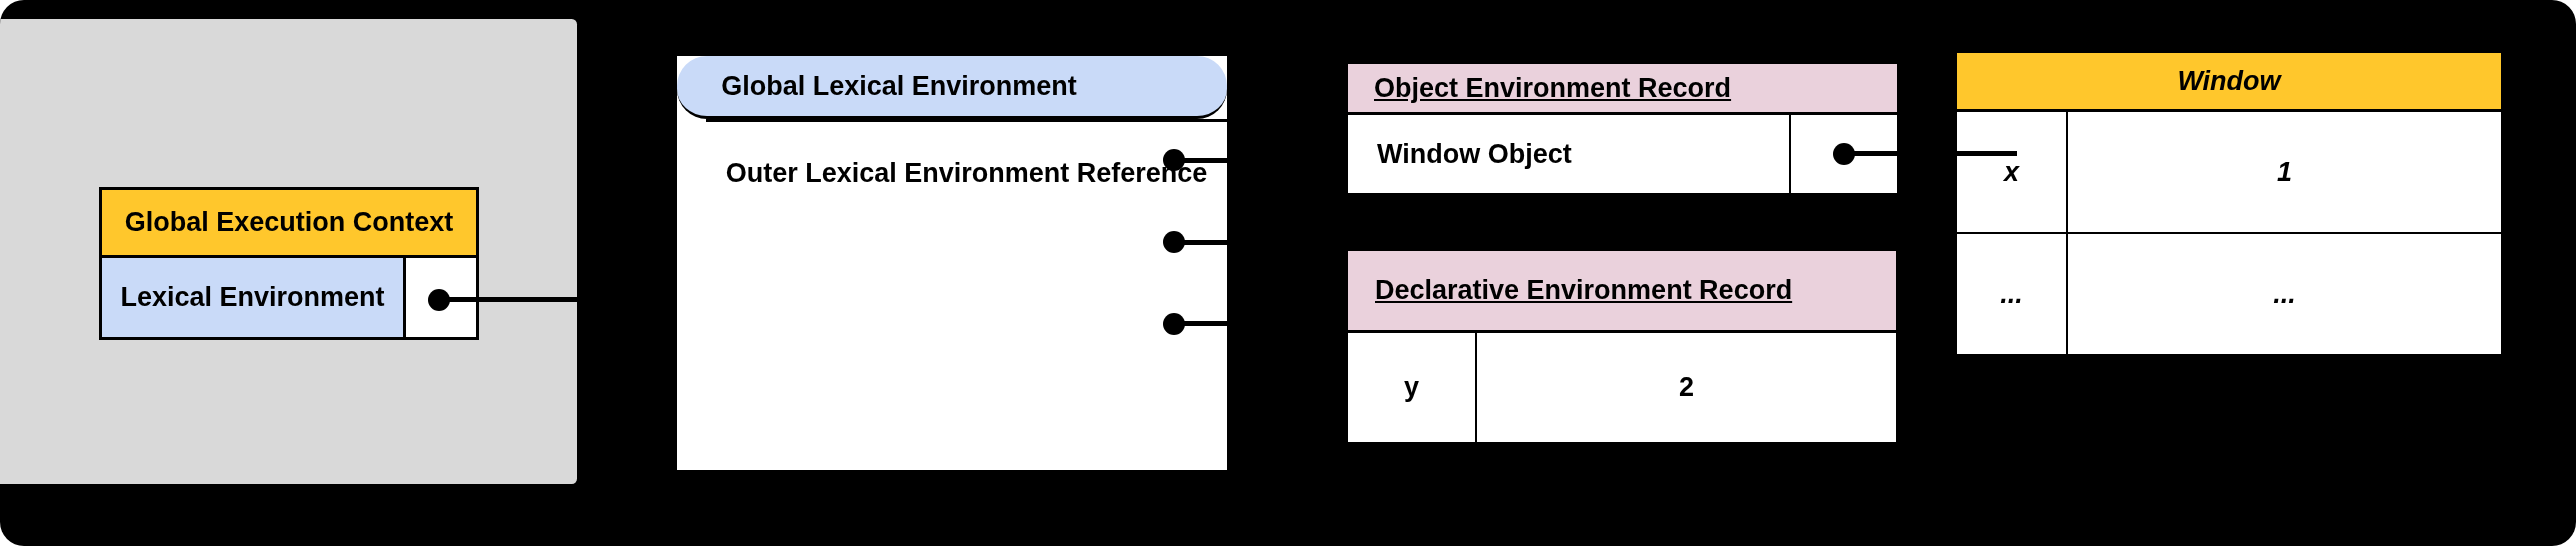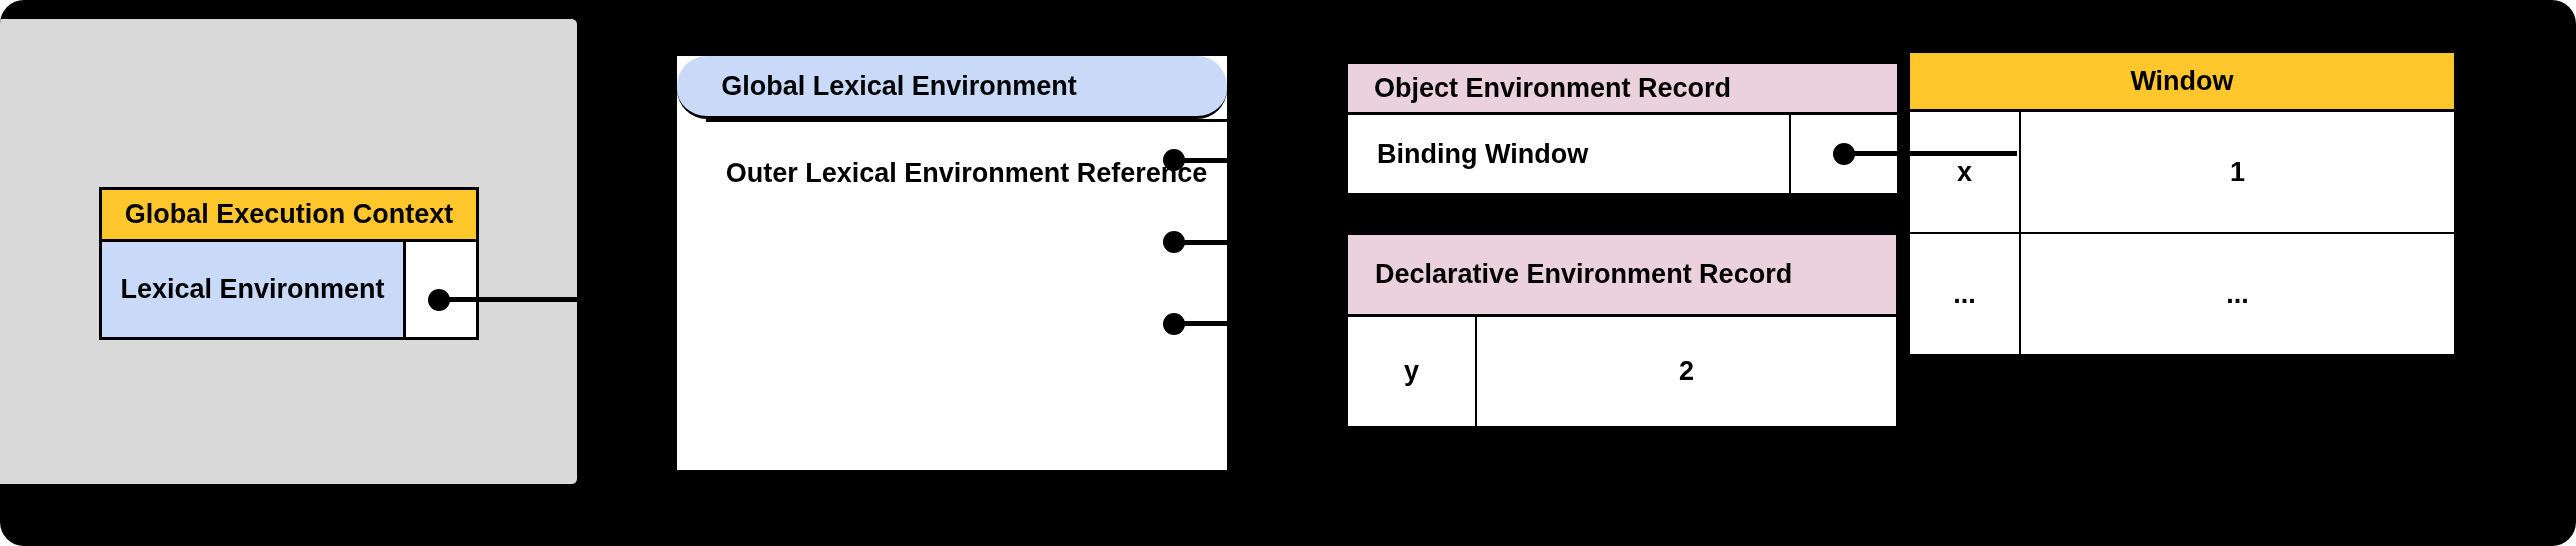--- a/index.html
+++ b/index.html
@@ -19,25 +19,25 @@
   }
   .tbl{position:absolute;background:var(--c-white);border:3.4px solid var(--c-line);
        display:flex;flex-direction:column;color:var(--c-text);font-weight:bold;font-size:27px;}
   .hdr{display:flex;align-items:center;justify-content:center;flex:0 0 auto;
        border-bottom:3.4px solid var(--c-line);}
   .hdr.left-al{justify-content:flex-start;}
   .row{display:flex;flex:1 1 auto;min-height:0;}
   .cell{display:flex;align-items:center;justify-content:center;min-width:0;}
   .yellow{background:var(--c-yellow);}
   .blue{background:var(--c-blue);}
-  .pink{background:var(--c-pink);}
+  .pink{background:var(--c-pink);text-decoration:underline;}
 
   
   .gec{left:99px;top:187px;width:380px;height:153px;}
-  .gec .hdr{height:52px;}
+  .gec .hdr{height:68px;}
   .gec .cell-label{flex:1 1 auto;}
   .gec .cell-ptr{width:73px;border-left:3.4px solid var(--c-line);background:var(--c-white);}
 
   
   .gle{left:674px;top:53px;width:556px;height:420px;}
   .gle .hdr{height:63px;padding-right:106px;border-radius:30px;}
   .gle .mid{display:flex;flex:1 1 auto;min-height:0;}
   .gle .cell-record{flex:1 1 auto;text-align:center;}
   .gle .ptr-col{width:106px;border-left:2.6px solid var(--c-line);display:flex;flex-direction:column;}
   .gle .ptr-cell{flex:1 1 0;background:var(--c-white);}
@@ -46,27 +46,27 @@
   .gle .cell-outer{flex:1 1 auto;text-align:center;line-height:33px;}
   .gle .cell-null{width:106px;border-left:2.6px solid var(--c-line);}
 
   
   .oer{left:1345px;top:61px;width:555px;height:135px;}
   .oer .hdr{height:51px;padding-left:26px;}
   .oer .cell-binding{flex:1 1 auto;justify-content:flex-start;padding-left:29px;}
   .oer .cell-ptr{width:108px;border-left:2.6px solid var(--c-line);}
 
   
-  .der{left:1345px;top:232px;width:554px;height:197px;}
+  .der{left:1345px;top:248px;width:554px;height:197px;}
   .der .hdr{height:82px;padding-left:27px;}
   .der .cell-key{width:129px;border-right:2.6px solid var(--c-line);}
   .der .cell-val{flex:1 1 auto;}
 
   
-  .win{left:1907px;top:50px;width:550px;height:307px;}
+  .win{left:1954px;top:50px;width:550px;height:307px;font-style:italic;}
   .win .hdr{height:59px;}
   .win .row + .row{border-top:2.6px solid var(--c-line);}
   .win .cell-key{width:111px;border-right:2.6px solid var(--c-line);}
   .win .cell-val{flex:1 1 auto;}
 
   
   .ptr-line{position:absolute;height:5.2px;background:var(--c-line);z-index:20;}
   .ptr-dot{position:absolute;width:22px;height:22px;border-radius:50%;background:var(--c-line);z-index:21;}
   .l1{left:440px;top:297px;width:234px;}
   .l2{left:1175px;top:158px;width:170px;}
@@ -97,21 +97,21 @@
   <div class="tbl gle">
     <div class="hdr blue">Global Lexical Environment</div>
     <div class="bottom">
       <div class="cell cell-outer">Outer Lexical Environment Reference</div>
     </div>
   </div>
 
   <div class="tbl oer">
     <div class="hdr pink left-al">Object Environment Record</div>
     <div class="row">
-      <div class="cell cell-binding">Binding Window</div>
+      <div class="cell cell-binding">Window Object</div>
       <div class="cell cell-ptr"></div>
     </div>
   </div>
 
   <div class="tbl der">
     <div class="hdr pink left-al">Declarative Environment Record</div>
     <div class="row">
       <div class="cell cell-key">y</div>
       <div class="cell cell-val">2</div>
     </div>

